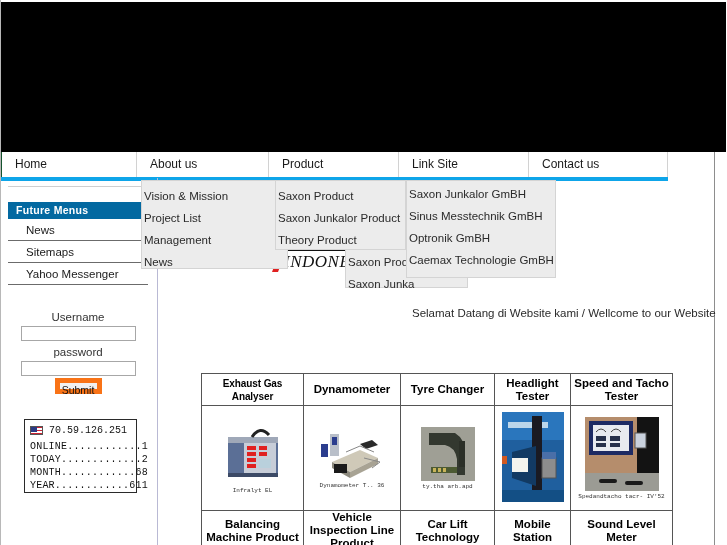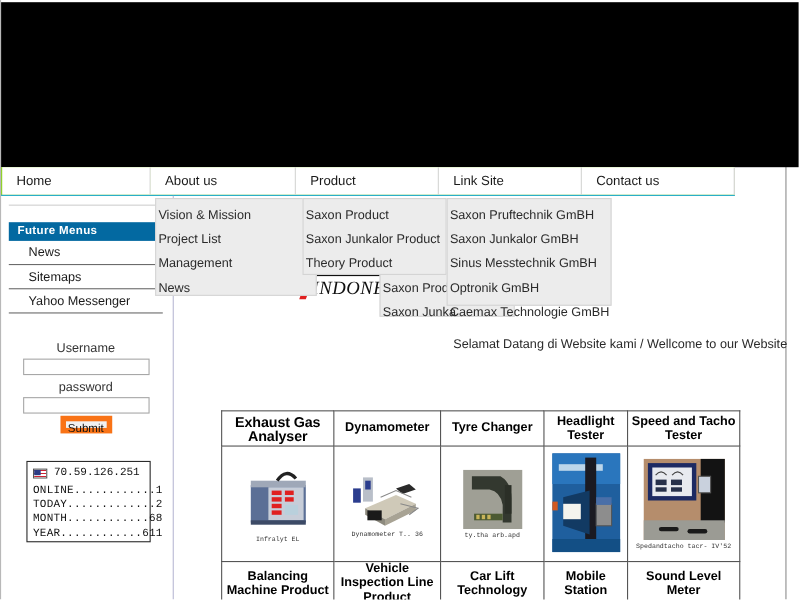--- a/index.html
+++ b/index.html
@@ -15,21 +15,21 @@
   
   .frame-left{position:absolute;left:0;top:0;width:1px;height:545px;background:#b8b8b8;}
   .frame-right{position:absolute;left:714px;top:150px;width:1px;height:395px;background:#8d8d8d;}
 
   
   #banner{position:absolute;left:1px;top:2px;width:725px;height:150px;background:#000;}
   #banner-inner{position:absolute;left:0;top:0;width:725px;height:150px;}
 
   
   #navbar{position:absolute;left:1px;top:152px;width:667px;height:25px;
-          background:#84cc16;border-bottom:1px solid #0ea5e9;}
+          background:#14532d;border-bottom:4px solid #0ea5e9;}
   .nav-item{position:absolute;top:0;height:25px;line-height:25px;
             padding-left:13px;box-sizing:border-box;
             font-size:12px;color:#1a1a1a;white-space:nowrap;
             border-right:1px solid #d2d2d2;background:#fff;cursor:default;}
   .nav-item.first{border-left:none;}
 
   
   .dropdown{position:absolute;background:#ececec;border:1px solid #d4d4d4;
             box-sizing:border-box;}
   .dd-item{height:18px;line-height:18px;padding-left:2px;
@@ -88,21 +88,21 @@
 
   
   #welcome{position:absolute;left:412px;top:307px;font-size:11.5px;color:#2a2a2a;white-space:nowrap;}
 
   
   #ptable{position:absolute;left:201px;top:373px;width:471px;
           border-collapse:collapse;table-layout:fixed;}
   #ptable td{border:1px solid #555;vertical-align:middle;text-align:center;
              padding:0;box-sizing:border-box;}
   .ph{font-size:11.5px;font-weight:bold;color:#000;height:32px;padding:2px 1px;line-height:13px;}
-  .ph.small{font-size:13px;letter-spacing:-.1px;}
+  .ph.small{font-size:10px;letter-spacing:-.1px;}
   .pimg{height:105px;}
   .pf{font-size:11.5px;font-weight:bold;color:#000;height:34px;padding:2px 2px;line-height:13px;}
   .pf.left{text-align:left;padding-left:3px;}
   .cap{font-size:6px;color:#333;margin-top:2px;
        font-family:"Liberation Mono","DejaVu Sans Mono",monospace;}
   .thumb{margin:0 auto;display:block;}
 </style>
 </head>
 <body>
 
@@ -281,20 +281,19 @@
     <div class="dd-item" style="margin-top:4px;">Saxon Junkalor Product</div>
     <div class="dd-item" style="margin-top:4px;">Theory Product</div>
   </div>
 
   <div class="dropdown" id="dd-product-sub">
     <div class="dd-item" style="margin-top:4px;">Saxon Produ</div>
     <div class="dd-item" style="margin-top:4px;">Saxon Junka</div>
   </div>
 
   <div class="dropdown" id="dd-linksite">
-    <div class="dd-item" style="margin-top:6px;">Saxon Pruftechnik GmBH</div>
     <div class="dd-item" style="margin-top:4px;">Saxon Junkalor GmBH</div>
     <div class="dd-item" style="margin-top:4px;">Sinus Messtechnik GmBH</div>
     <div class="dd-item" style="margin-top:4px;">Optronik GmBH</div>
     <div class="dd-item" style="margin-top:4px;">Caemax Technologie GmBH</div>
   </div>
 
 </div>
 
 </body></html>

